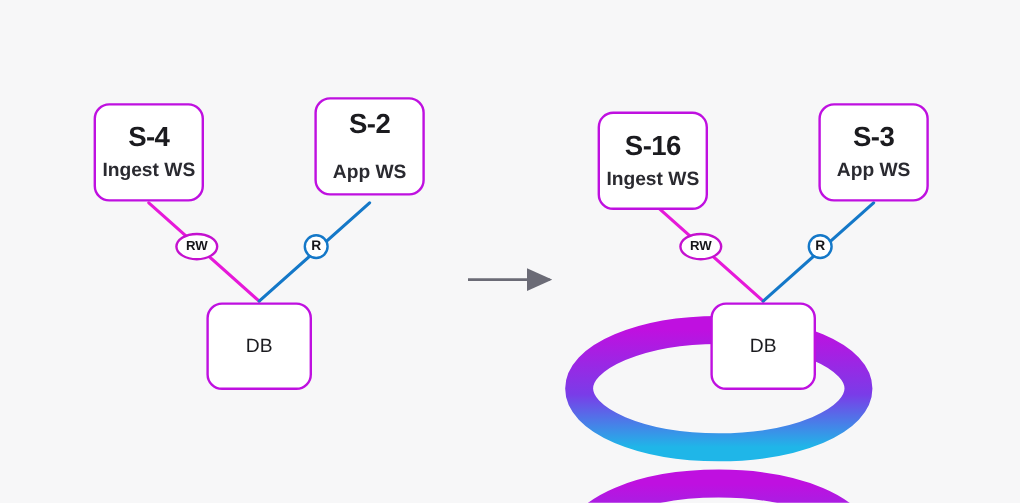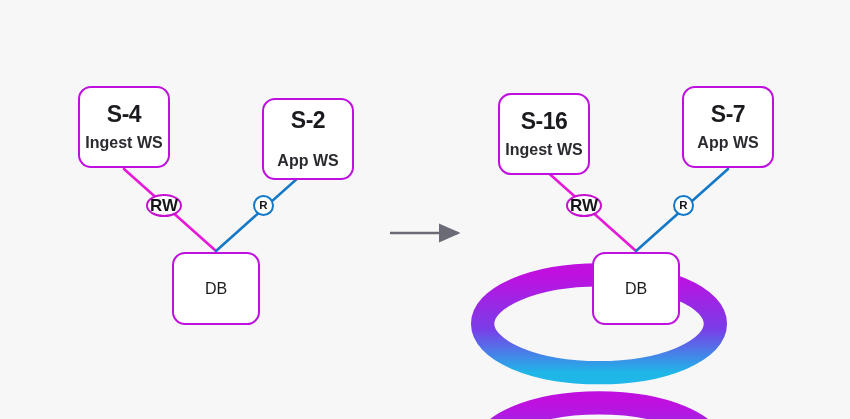--- a/index.html
+++ b/index.html
@@ -66,21 +66,21 @@
     box-sizing:border-box;
     display:flex;
     align-items:center;
     justify-content:center;
     z-index:4;
     line-height:1;
   }
   .badge-rw{
     border:2px solid #c411cf;
     border-radius:50%;
-    font-size:17px;
+    font-size:11px;
     font-weight:bold;
     color:#16161a;
   }
   .badge-r{
     border:2px solid #1478c8;
     border-radius:50%;
     font-size:11.5px;
     font-weight:bold;
     color:#16161a;
   }
@@ -117,21 +117,21 @@
     </g>
   </svg>
 
   <div>
 
     <div class="node-box" style="left:78px;top:86px;width:92px;height:82px;">
       <div class="node-title">S-4</div>
       <div class="node-sub">Ingest WS</div>
     </div>
 
-    <div class="node-box" style="left:262px;top:98px;width:92px;height:82px;gap:12px;">
+    <div class="node-box" style="left:262px;top:81px;width:92px;height:82px;gap:12px;">
       <div class="node-title">S-2</div>
       <div class="node-sub">App WS</div>
     </div>
 
     <div class="db-box" style="left:172px;top:252px;width:88px;height:73px;">
       <svg class="db-icon" viewBox="0 0 28 36">
         <ellipse cx="14" cy="6" rx="10" ry="4.2" fill="none" stroke="url(#dbgrad)" stroke-width="2"></ellipse>
         <path d="M4,6 L4,17" fill="none" stroke="url(#dbgrad)" stroke-width="2"></path>
         <path d="M24,6 L24,17" fill="none" stroke="url(#dbgrad)" stroke-width="2"></path>
         <ellipse cx="14" cy="17" rx="10" ry="4.2" fill="none" stroke="url(#dbgrad)" stroke-width="2"></ellipse>
@@ -148,21 +148,21 @@
   </div>
 
   <div>
 
     <div class="node-box" style="left:498px;top:93px;width:92px;height:82px;">
       <div class="node-title">S-16</div>
       <div class="node-sub">Ingest WS</div>
     </div>
 
     <div class="node-box" style="left:682px;top:86px;width:92px;height:82px;">
-      <div class="node-title">S-7</div>
+      <div class="node-title">S-3</div>
       <div class="node-sub">App WS</div>
     </div>
 
     <div class="db-box" style="left:592px;top:252px;width:88px;height:73px;">
       <svg class="db-icon" viewBox="0 0 28 36">
         <ellipse cx="14" cy="6" rx="10" ry="4.2" fill="none" stroke="url(#dbgrad)" stroke-width="2"></ellipse>
         <path d="M4,6 L4,17" fill="none" stroke="url(#dbgrad)" stroke-width="2"></path>
         <path d="M24,6 L24,17" fill="none" stroke="url(#dbgrad)" stroke-width="2"></path>
         <ellipse cx="14" cy="17" rx="10" ry="4.2" fill="none" stroke="url(#dbgrad)" stroke-width="2"></ellipse>
         <path d="M4,17 L4,28" fill="none" stroke="url(#dbgrad)" stroke-width="2"></path>

